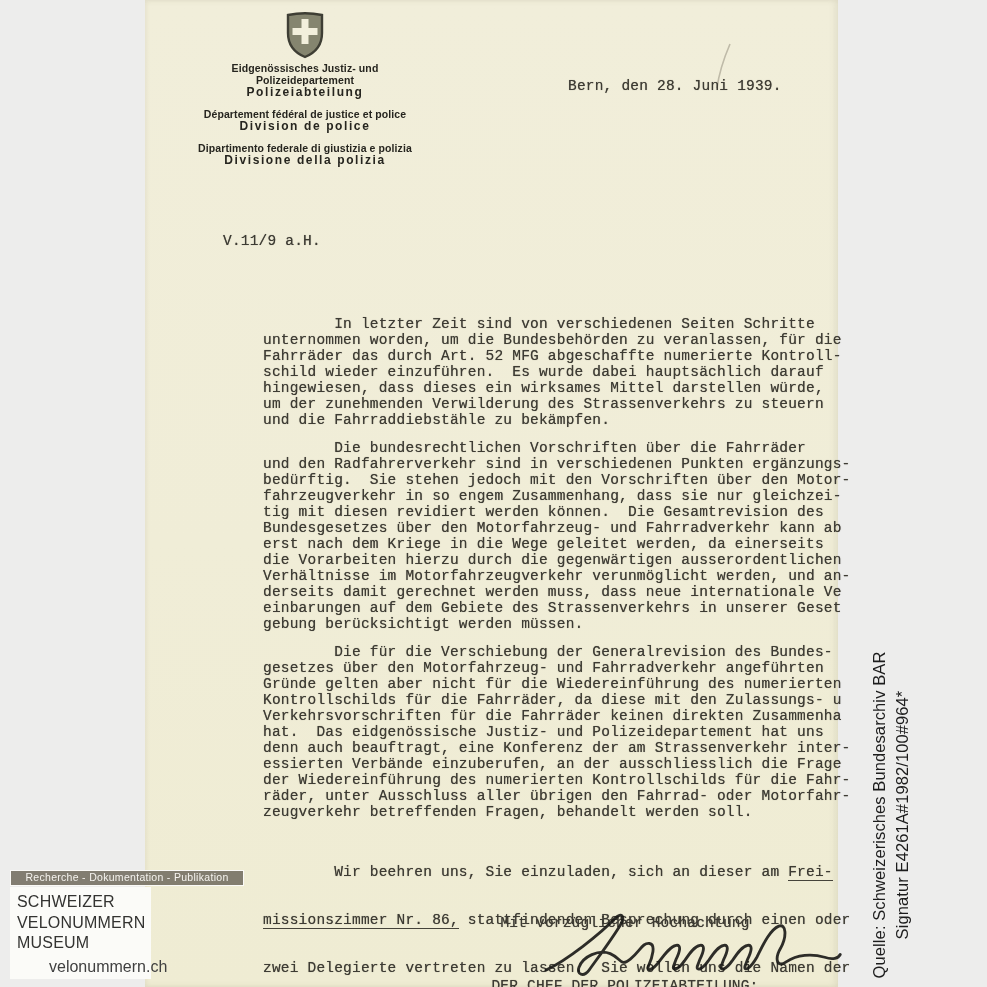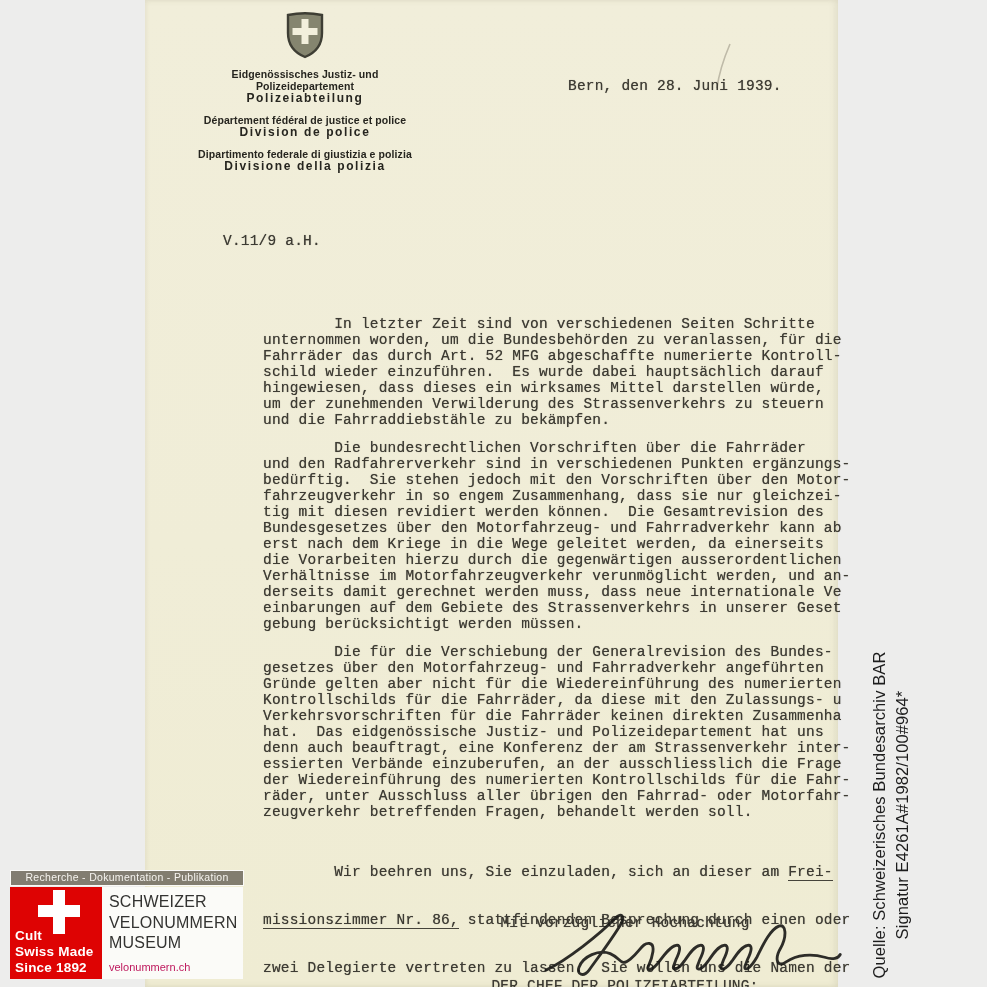--- a/index.html
+++ b/index.html
@@ -12,21 +12,21 @@
     position:absolute;left:145px;top:0;width:693px;height:987px;
     background:linear-gradient(180deg,#f1eeda 0%,#f0edd7 55%,#efecd3 100%);
     box-shadow:inset -3px 0 6px rgba(90,85,60,0.10), inset 2px 0 4px rgba(90,85,60,0.05);
   }
   .type{
     font-family:"Liberation Mono","DejaVu Sans Mono",monospace;
     font-size:14.5px;letter-spacing:0.2px;color:#3d3b33;
     text-shadow:0 0 0.7px rgba(61,59,51,0.75);
   }
   .crest{position:absolute;left:140px;top:11px;width:40px;height:48px;}
-  .lh{position:absolute;left:40px;top:68px;width:240px;text-align:center;color:#26251f;}
+  .lh{position:absolute;left:40px;top:62px;width:240px;text-align:center;color:#26251f;}
   .lh .dept{font-size:10.5px;font-weight:bold;letter-spacing:0.1px;line-height:12px;}
   .lh .divname{font-size:12px;font-weight:bold;letter-spacing:1.6px;line-height:13px;margin-top:0;margin-bottom:9px;}
   .date-line{position:absolute;left:423px;top:78px;white-space:pre;}
   .ref-line{position:absolute;left:78px;top:233px;white-space:pre;}
   .letter-body{position:absolute;left:118px;top:304px;width:582px;}
   .para{white-space:pre;line-height:16px;margin-top:12px;}
   .para.m{margin-bottom:4px;}
   .u{border-bottom:1.2px solid #45433a;}
   .closing{position:absolute;left:330px;top:871px;width:300px;text-align:center;line-height:21px;white-space:pre;}
   .signature{position:absolute;left:368px;top:910px;width:330px;height:78px;}
@@ -46,21 +46,21 @@
   }
   .wm-row{display:flex;margin-top:1px;}
   .wm-red{width:92px;height:92px;background:#de0303;position:relative;flex:none;}
   .wm-cross{position:absolute;left:26px;top:1px;width:46px;height:48px;}
   .wm-red-text{
     position:absolute;left:5px;bottom:3px;color:#ffffff;font-weight:bold;
     font-size:13.5px;line-height:16px;letter-spacing:0.2px;white-space:nowrap;
   }
   .wm-white{width:141px;height:92px;background:#fbfbf8;box-sizing:border-box;padding:5px 0 0 7px;flex:none;}
   .wm-white .ml{font-size:16px;line-height:20.5px;color:#333331;letter-spacing:0.2px;}
-  .wm-white .site{font-size:11px;line-height:20px;color:#be185d;margin-top:3px;}
+  .wm-white .site{font-size:16px;line-height:20px;color:#404040;margin-top:3px;margin-left:32px;}
 </style>
 </head>
 <body>
 
 <div class="paper">
 
   <svg class="crest" viewBox="0 0 40 48">
     <path d="M3,4 Q20,0.5 37,4 L37,22 Q37,39 20,46 Q3,39 3,22 Z" fill="#85856f" stroke="#3e3e34" stroke-width="2.4"></path>
     <rect x="16.5" y="8" width="7" height="25" fill="#f2efdc"></rect>
     <rect x="7.5" y="17" width="25" height="7" fill="#f2efdc"></rect>
@@ -140,31 +140,20 @@
 </div>
 
 <div class="src">
   <div>Quelle: Schweizerisches Bundesarchiv BAR</div>
   <div>Signatur E4261A#1982/100#964*</div>
 </div>
 
 <div class="wm">
   <div class="wm-bar">Recherche - Dokumentation - Publikation</div>
   <div class="wm-row">
-    <div class="wm-red">
-      <svg class="wm-cross" viewBox="0 0 46 48">
-        <rect x="17" y="2" width="12" height="44" fill="#ffffff"></rect>
-        <rect x="2" y="17" width="42" height="12" fill="#ffffff"></rect>
-      </svg>
-      <div class="wm-red-text">
-        <div>Cult</div>
-        <div>Swiss Made</div>
-        <div>Since 1892</div>
-      </div>
-    </div>
     <div class="wm-white">
       <div class="ml">SCHWEIZER</div>
       <div class="ml">VELONUMMERN</div>
       <div class="ml">MUSEUM</div>
       <div class="site">velonummern.ch</div>
     </div>
   </div>
 </div>
 
 </body></html>

